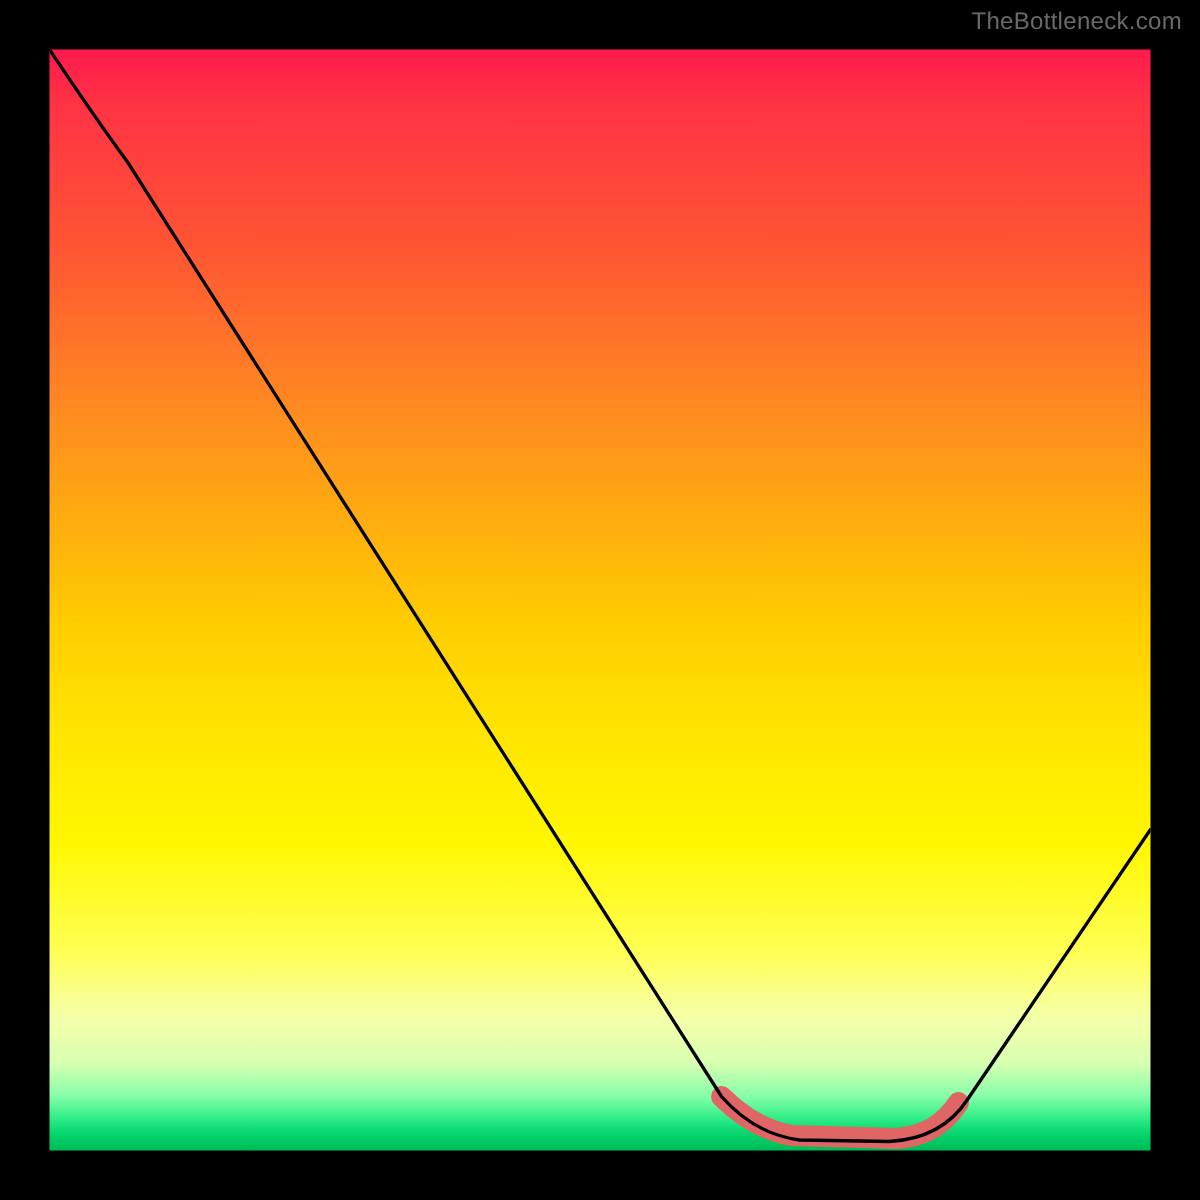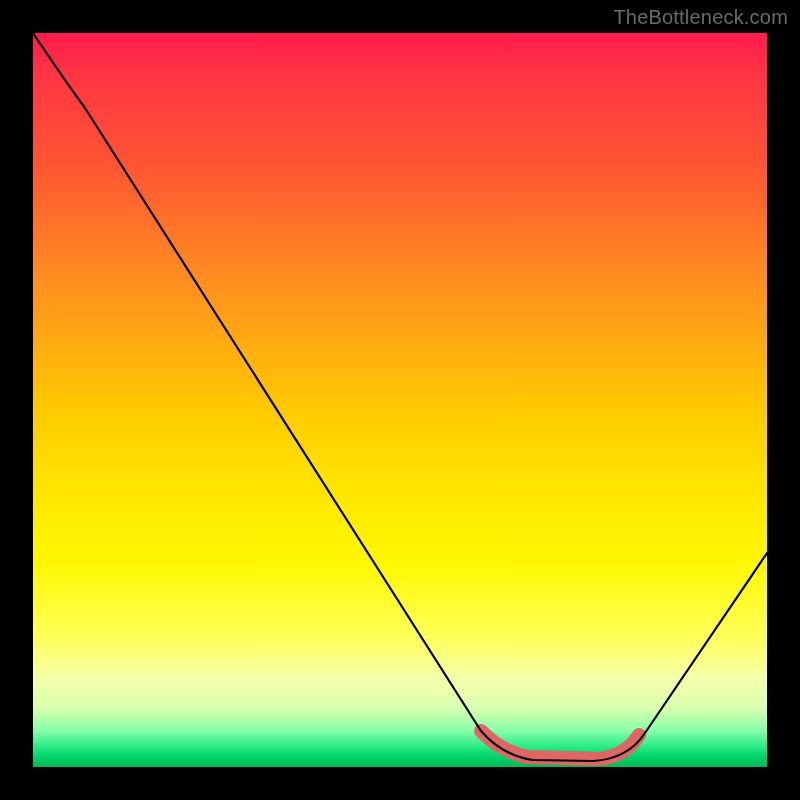--- a/index.html
+++ b/index.html
@@ -3,21 +3,21 @@
 <meta charset="utf-8">
 <style>
   * { margin: 0; padding: 0; box-sizing: border-box; }
   html, body { width: 800px; height: 800px; background: #000; overflow: hidden; }
   .container { position: relative; width: 800px; height: 800px; background: #000; }
   .watermark {
     position: absolute;
     top: 6px;
     right: 12px;
     font-family: Arial, Helvetica, sans-serif;
-    font-size: 20px;
+    font-size: 16px;
     font-weight: 400;
     color: #6a6a6a;
     letter-spacing: 0.2px;
     z-index: 10;
   }
   .plot-area {
     position: absolute;
     left: 33px;
     top: 33px;
     width: 734px;

